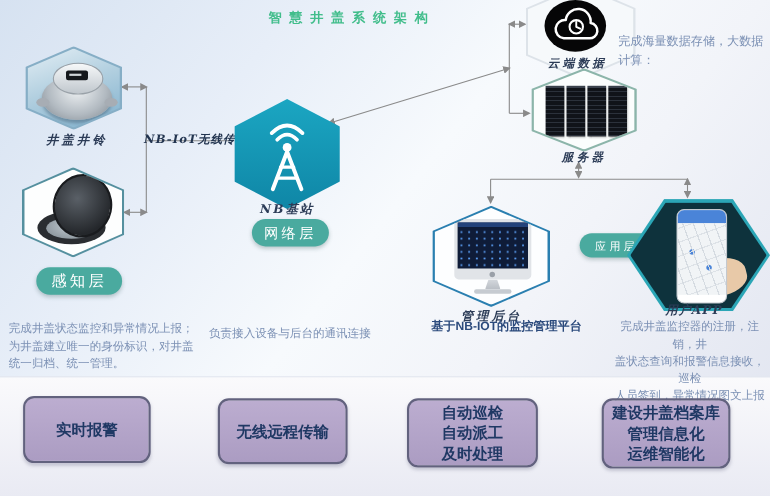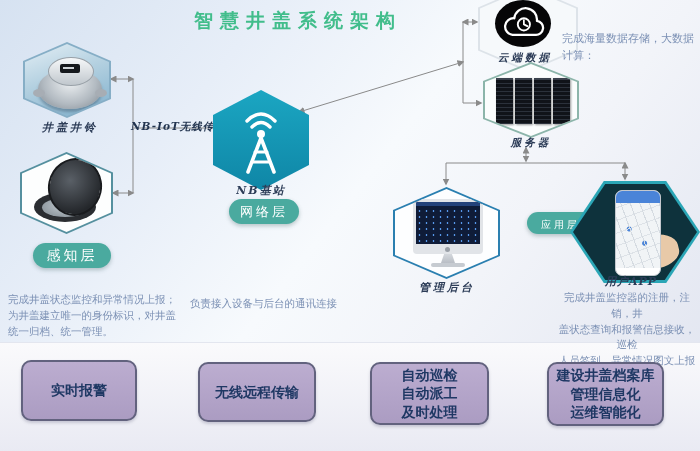--- a/index.html
+++ b/index.html
@@ -3,22 +3,22 @@
 <meta charset="utf-8">
 <style>
   html,body{margin:0;padding:0;background:#fff;}
   .stage{position:relative;width:700px;height:451px;overflow:hidden;
     font-family:"Liberation Sans",sans-serif;
     background:linear-gradient(128deg,#d6e2f1 0%,#e7eef8 26%,#f7fafd 48%,#f2f4f9 66%,#dfe3ef 100%);}
   .bottom-band{position:absolute;left:0;top:342px;width:700px;height:109px;
     background:linear-gradient(#fafafc,#e9eaf3);border-top:1px solid #e3e6ef;}
   #wires{position:absolute;left:0;top:0;z-index:1;}
   .stage>div{z-index:2;}
-  .title{position:absolute;left:158px;top:8px;width:280px;text-align:center;
-    color:#41bd8b;font-size:19px;font-weight:bold;letter-spacing:7px;}
+  .title{position:absolute;left:180px;top:8px;width:280px;text-align:center;
+    color:#41bd8b;font-size:12px;font-weight:bold;letter-spacing:7px;}
   
   .hex{position:absolute;clip-path:polygon(50% 0%,100% 25%,100% 75%,50% 100%,0% 75%,0% 25%);}
   .hex .inner{position:absolute;inset:2px;clip-path:polygon(50% 0%,100% 25%,100% 75%,50% 100%,0% 75%,0% 25%);}
   .hex-flat{position:absolute;clip-path:polygon(26% 0%,74% 0%,100% 50%,74% 100%,26% 100%,0% 50%);}
   .hex-flat .inner{position:absolute;inset:3px;clip-path:polygon(26% 0%,74% 0%,100% 50%,74% 100%,26% 100%,0% 50%);}
   .sensor-hex{left:23px;top:42px;width:88px;height:76px;background:#86aec6;}
   .sensor-hex .inner{background:linear-gradient(160deg,#e3eef5 0%,#b3d0e0 45%,#7fb0cd 100%);}
   .open-hex{left:20px;top:152px;width:93px;height:82px;background:#55909f;}
   .open-hex .inner{background:#fdfefe;}
   .nb-hex{left:213px;top:90px;width:96px;height:100px;background:linear-gradient(180deg,#1ba6c2,#0f86a6);}
@@ -200,20 +200,21 @@
     <div class="inner">
       <div class="imac">
         <div class="scr"></div>
         <div class="stand"></div>
         <div class="base"></div>
       </div>
     </div>
   </div>
   <div class="cap" style="left:404px;top:280px;width:86px;">管理后台</div>
   <div class="pill" style="left:527px;top:212px;width:67px;height:22px;font-size:10px;">应用层</div>
+  <div class="note-title" style="left:392px;top:289px;width:175px;">基于NB-IOT的监控管理平台</div>
 
   <div class="hex-flat phone-hex">
     <div class="inner">
       <div class="hand"></div>
       <div class="phone">
         <div class="ph-top"></div>
         <div class="ph-map"></div>
       </div>
     </div>
   </div>

